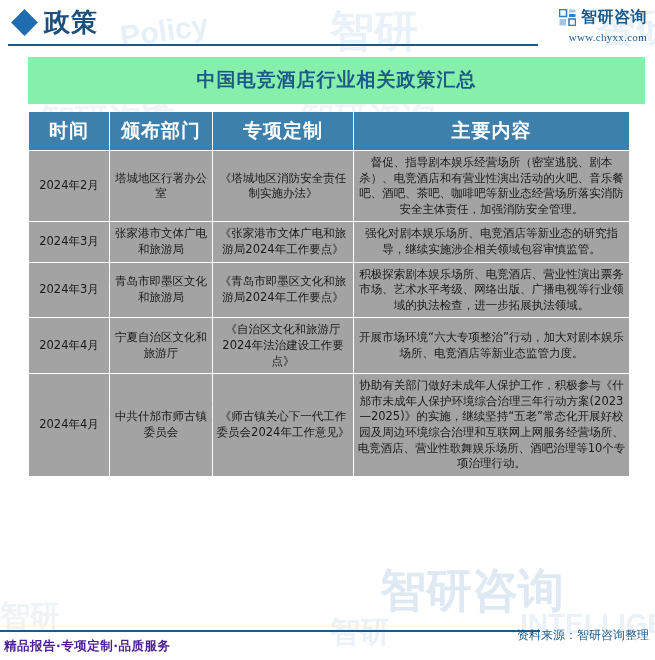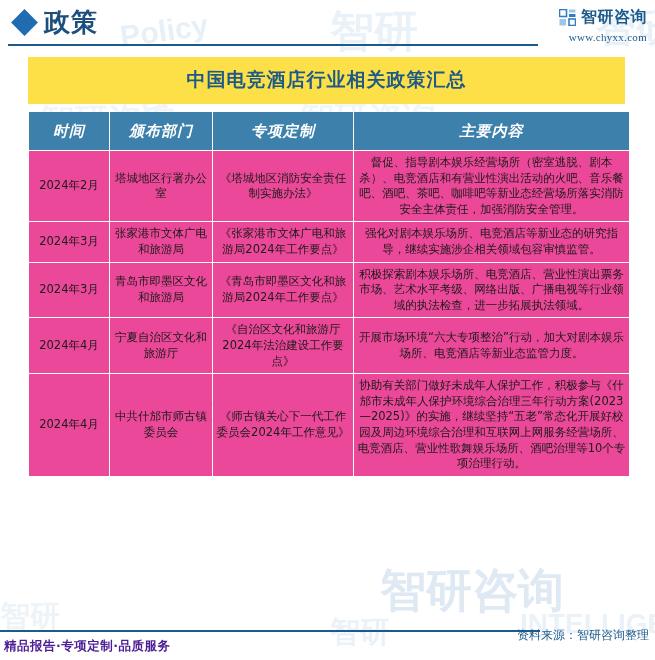--- a/index.html
+++ b/index.html
@@ -102,22 +102,23 @@
     font-family: "Liberation Serif", "DejaVu Serif", serif;
     letter-spacing: 0.3px;
   }
 
   
   .chart-title-bar {
     position: absolute;
     left: 28px; top: 57px;
     width: 597px;
     height: 47px;
-    background: #fde047;
+    background: #86efac;
     z-index: 2;
+    padding-left: 20px;
   }
   .chart-title-text {
     position: absolute;
     left: 0; right: 0; top: 10px;
     text-align: center;
     font-size: 19px;
     font-weight: bold;
     color: #1d5a87;
     letter-spacing: 1px;
     font-family: "DejaVu Sans", "Liberation Sans", sans-serif;
@@ -132,29 +133,28 @@
   }
   table.policy {
     border-collapse: separate;
     border-spacing: 1px 1px;
     width: 597px;
     table-layout: fixed;
   }
   table.policy th {
     background: #3d80ac;
     color: #ffffff;
-    font-size: 15px;
+    font-size: 19px;
     font-weight: bold;
     height: 36px;
     letter-spacing: 1px;
     font-family: "DejaVu Sans", "Liberation Sans", sans-serif;
-    font-style: italic;
   }
   table.policy td {
-    background: #ec4899;
+    background: #a3a3a3;
     color: #1a1a1a;
     font-size: 11.5px;
     line-height: 15.6px;
     text-align: center;
     vertical-align: middle;
     padding: 4px 3px;
     font-family: "DejaVu Sans", "Liberation Sans", sans-serif;
   }
   td.c-time  { font-size: 11.5px; margin-top: 28px; }
   td.c-dept  { font-size: 12px; }

